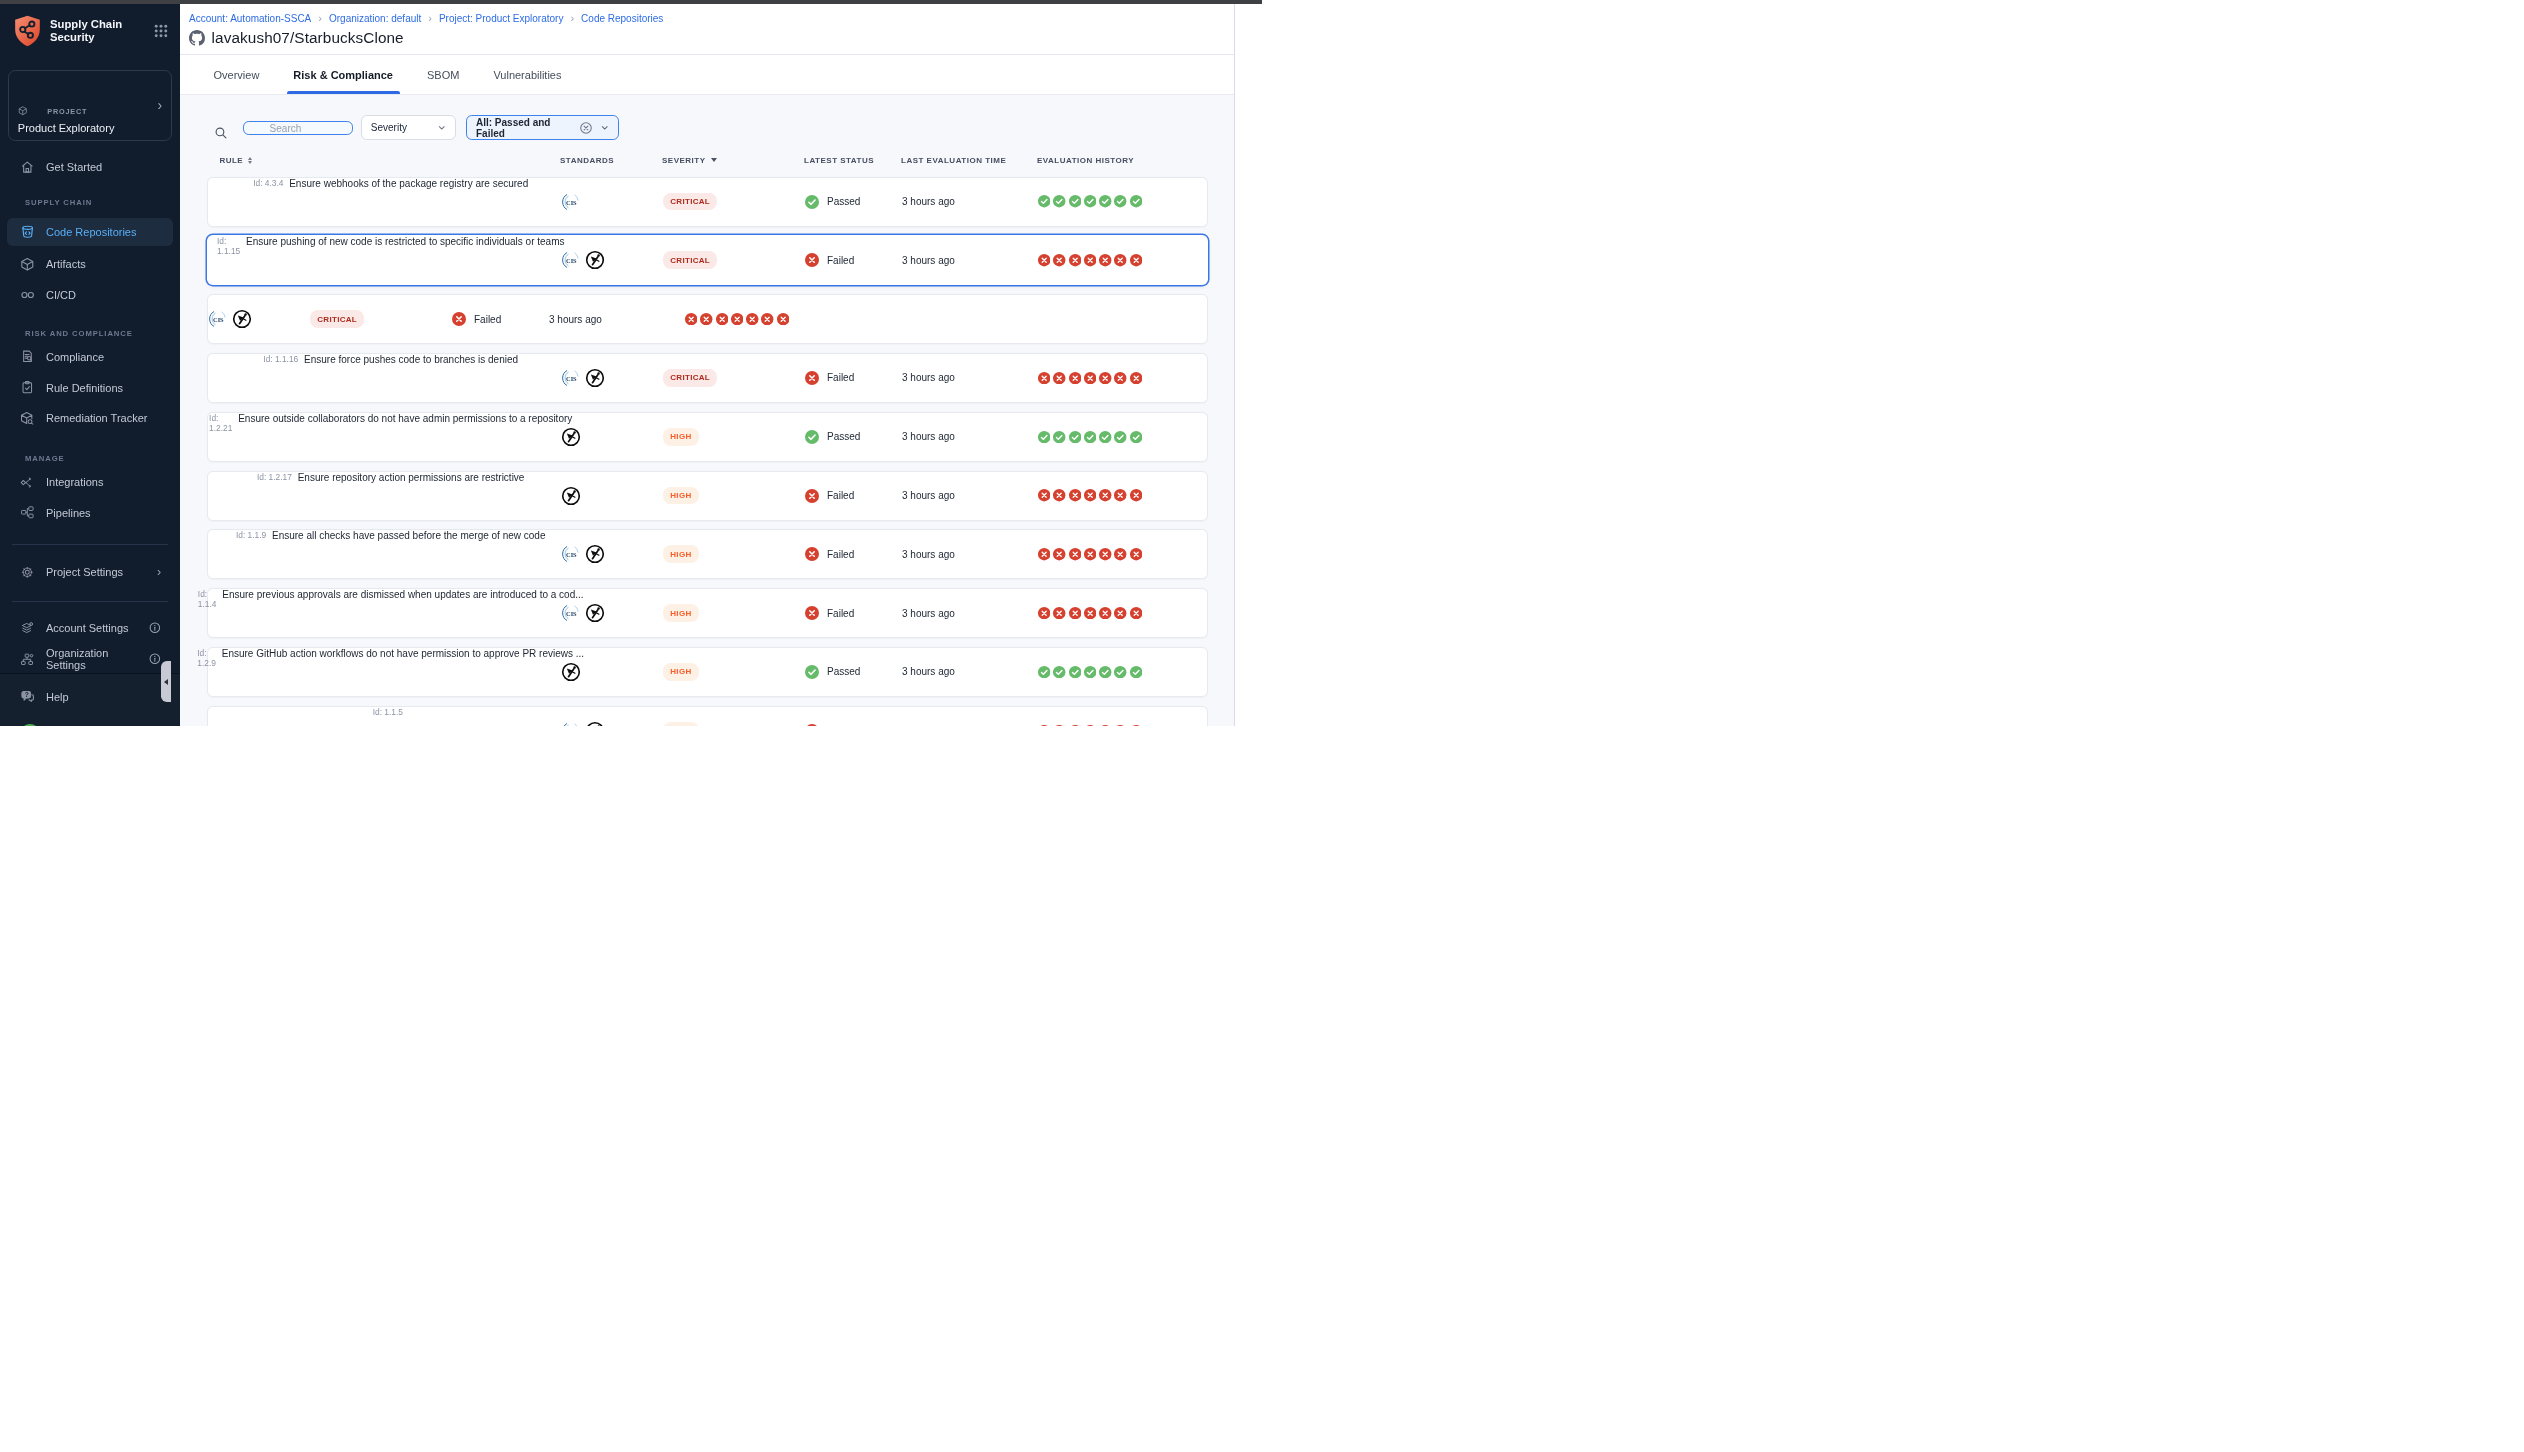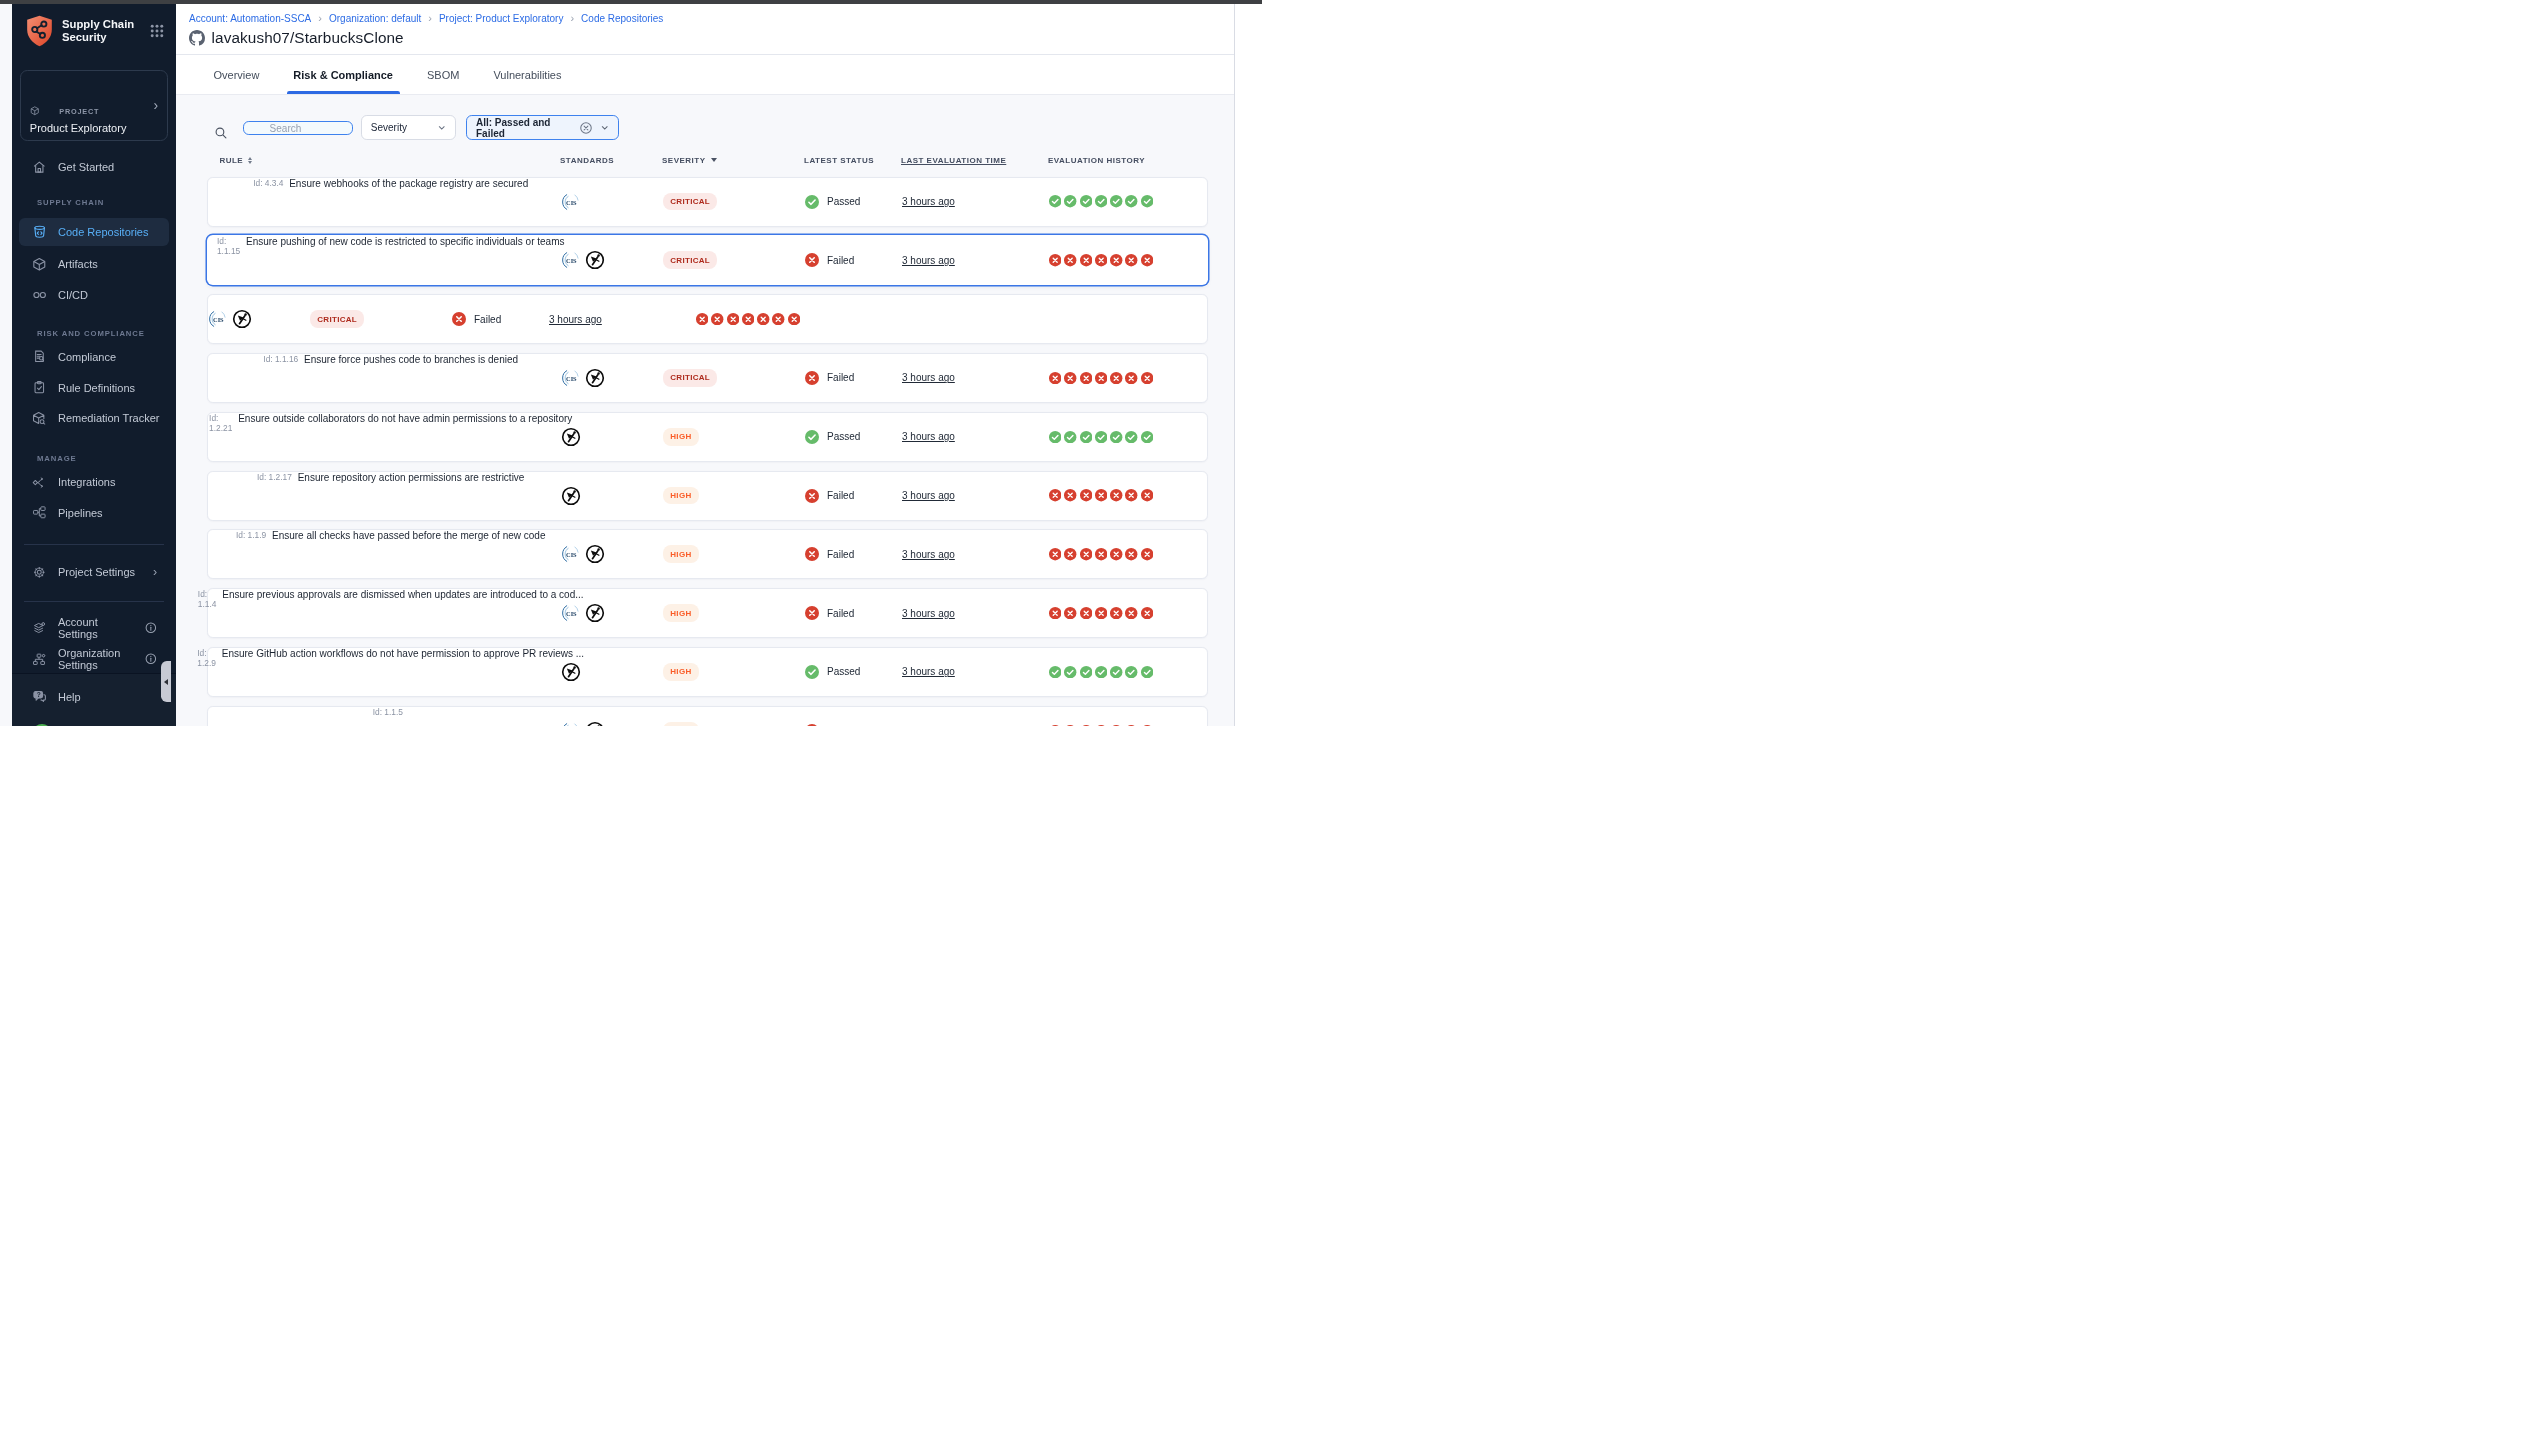--- a/index.html
+++ b/index.html
@@ -4,21 +4,21 @@
 <style>
   * { margin:0; padding:0; box-sizing:border-box; }
   html,body { background:#ffffff; }
   body { font-family:"Liberation Sans", sans-serif; }
   .app { position:relative; width:1262px; height:726px; overflow:hidden; background:#f7f8fb; }
 
   
   .window-bar { position:absolute; top:0; left:0; right:0; height:3.7px; background:#3e4043; z-index:60; }
 
   
-  .sidebar { position:absolute; top:3.7px; left:12px; bottom:0; width:164px; background:#111c2c; display:flex; flex-direction:column; z-index:10; }
+  .sidebar { position:absolute; top:3.7px; left:0; bottom:0; width:180px; background:#111c2c; display:flex; flex-direction:column; z-index:10; }
   .brand-row { display:flex; align-items:center; padding:11.7px 11.7px 0 13px; }
   .brand-logo { width:29px; height:32px; flex:0 0 auto; }
   .brand-title { margin-left:8px; font-size:11.3px; line-height:1.22; font-weight:700; color:#f4f6f9; }
   .apps-btn { margin-left:auto; cursor:pointer; display:flex; }
   .brand-divider { height:2.2px; background:#ea4b2d; margin:11px 11.7px 0 11.7px; border-radius:1.5px; }
 
   .project-card { margin:11.7px 8px 0 8px; border:0.7px solid #2d3a4d; border-radius:7.3px; padding:5.8px 8.8px 6.6px 8.8px; display:flex; align-items:center; cursor:pointer; }
   .pc-left { flex:1; min-width:0; }
   .pc-label-row { display:flex; align-items:center; gap:20px;margin-top:28px; }
   .pc-label { font-size:7.3px; font-weight:700; letter-spacing:0.8px; color:#8d96a8; }
@@ -73,21 +73,21 @@
   .status-select { width:153px; margin-left:10.2px; background:#eef4fd; border:1.1px solid #3e82ee; padding:0 8.8px; color:#1c2534; font-weight:600; }
   .status-right { margin-left:auto; display:flex; align-items:center; gap:6.6px; }
 
   
   .table-head { display:flex; align-items:center; margin-top:13px; height:14.6px; }
   .th { font-size:8px; font-weight:700; letter-spacing:0.5px; color:#454e61; display:flex; align-items:center; }
   .c-rule { width:353px; padding-left:12.4px; }
   .c-std  { width:102px; }
   .c-sev  { width:142px; }
   .c-stat { width:97px; }
-  .c-time { width:147px;text-decoration:underline; }
+  .c-time { width:136px; }
   .c-hist { flex:1; }
   .sort-updown { display:inline-flex; flex-direction:column; margin-left:5.1px; gap:1.5px; }
   .sort-updown .u { width:0;height:0;border-left:2.9px solid transparent;border-right:2.9px solid transparent;border-bottom:3.7px solid #717a8a; }
   .sort-updown .d { width:0;height:0;border-left:2.9px solid transparent;border-right:2.9px solid transparent;border-top:3.7px solid #717a8a; }
   .sort-down { width:0;height:0;border-left:3.3px solid transparent;border-right:3.3px solid transparent;border-top:4px solid #4a5263; margin-left:5.1px; }
 
   .rows { margin-top:8.8px; width:1001px; }
   .rule-row { display:flex; align-items:center; height:50px; background:#ffffff; border:0.7px solid #e6e9f0; border-radius:5.8px; margin-bottom:8.8px; box-shadow:0 0.7px 1.5px rgba(23,32,55,.03); cursor:pointer; }
   .rule-row.selected { border-color:transparent; box-shadow:0 0 0 1.5px #3b76e6, 0 1.5px 4.4px rgba(23,32,55,.08); }
   .cell { display:flex; align-items:center; }

